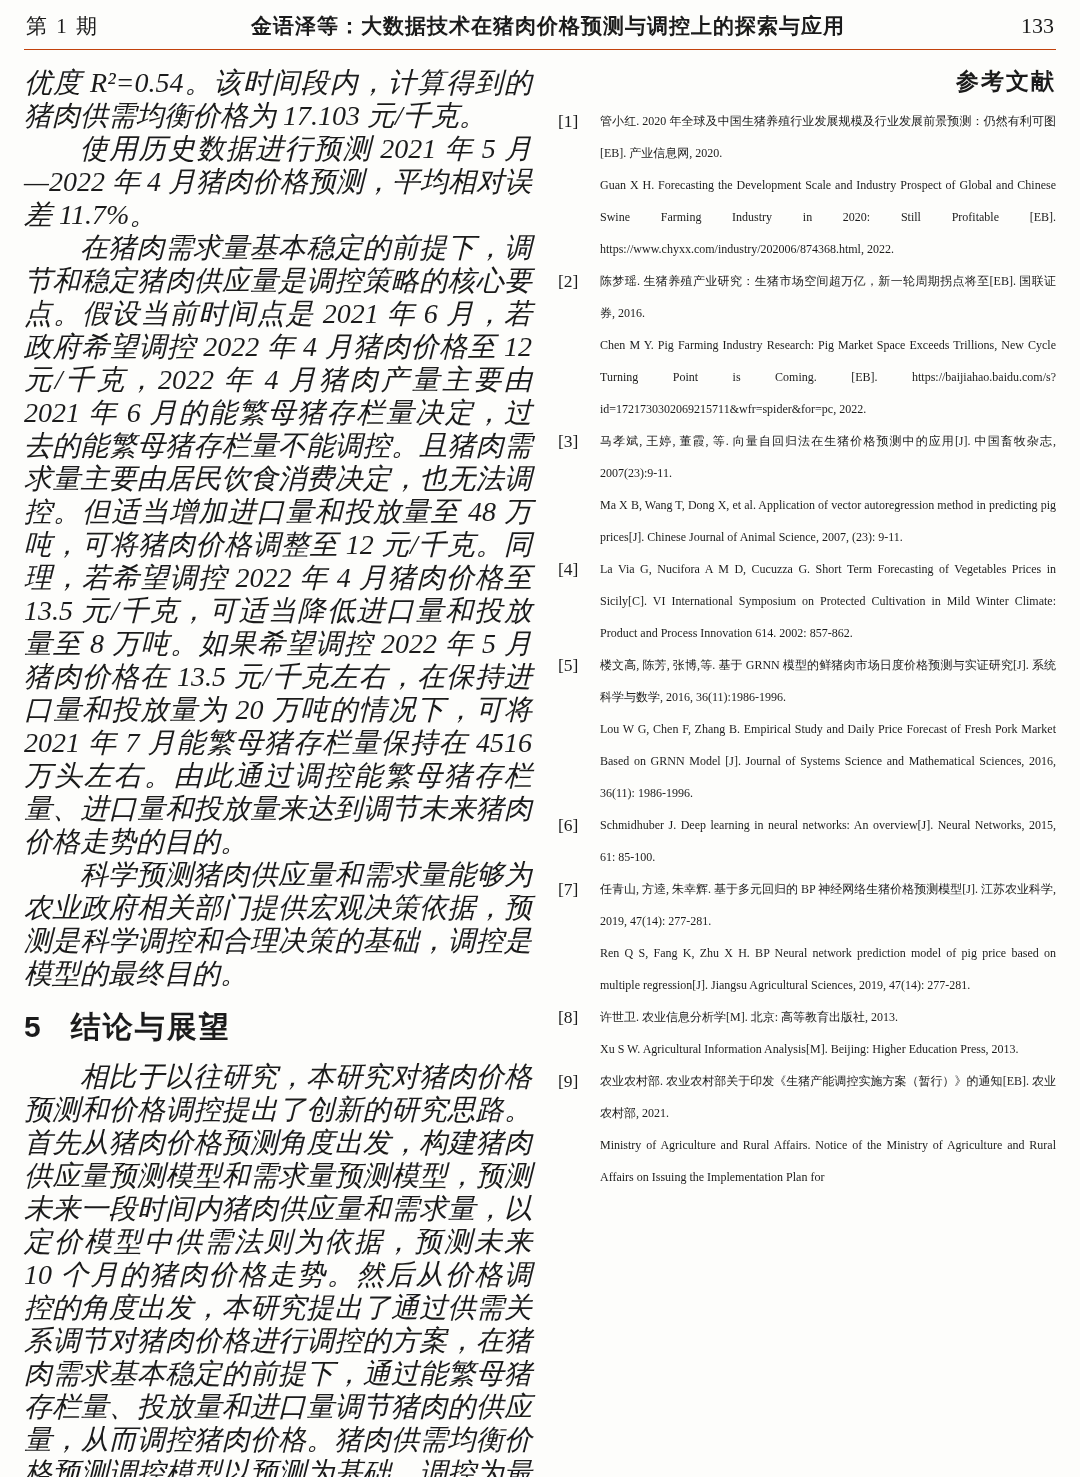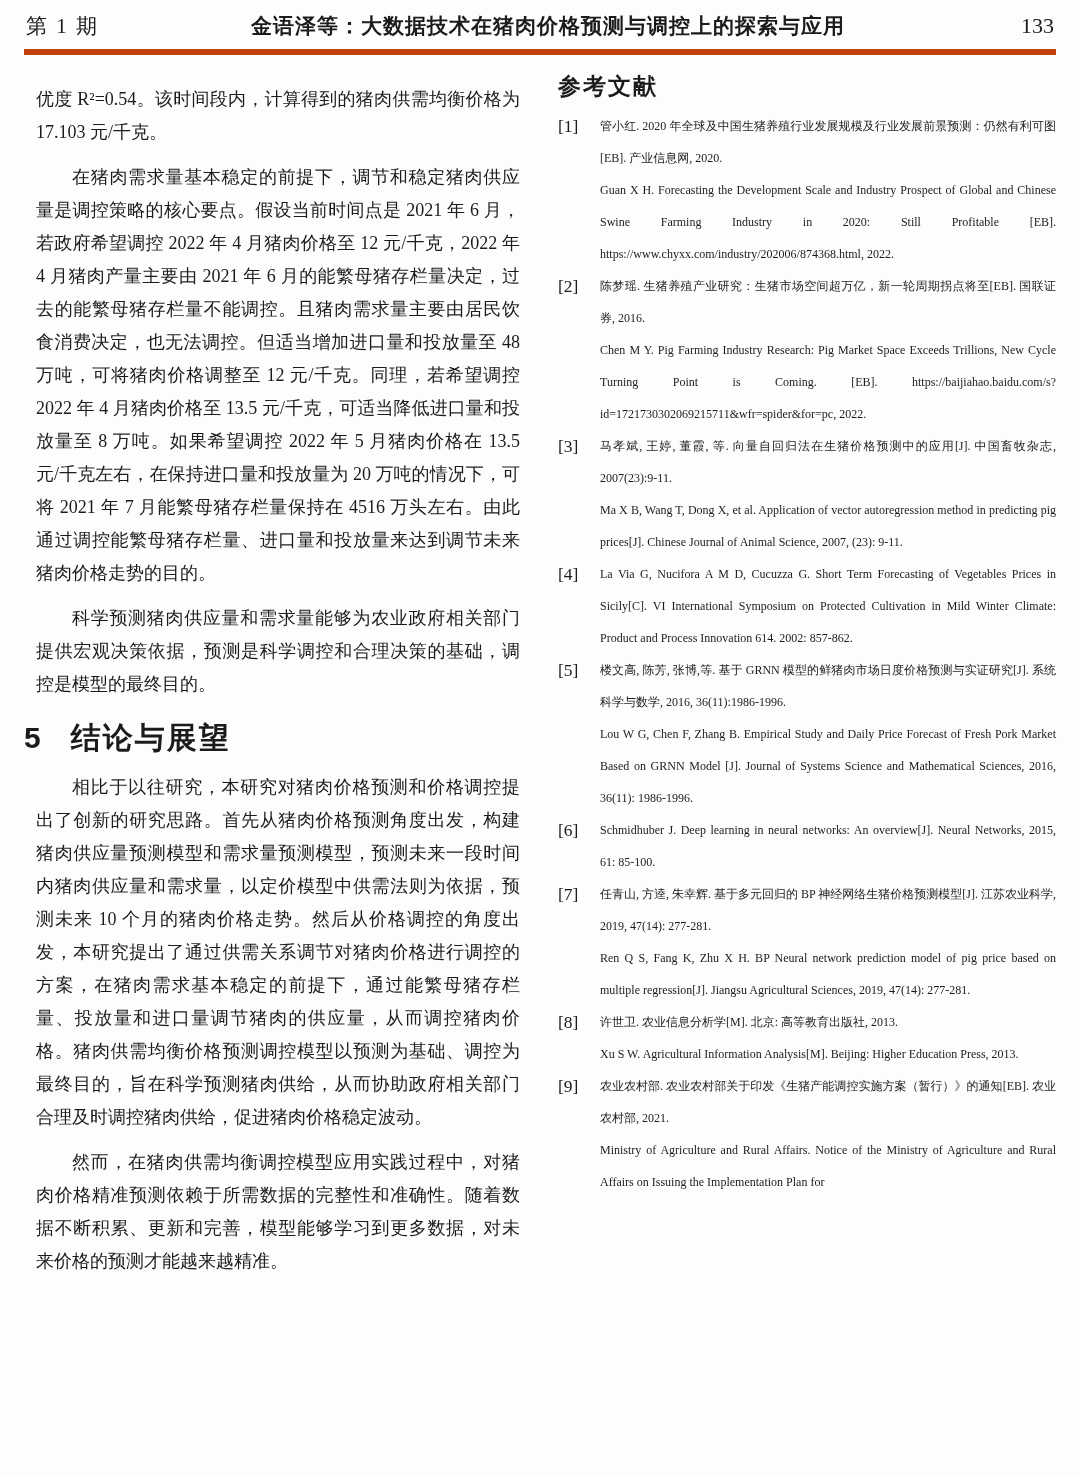--- a/index.html
+++ b/index.html
@@ -13,58 +13,60 @@
     box-sizing: border-box;
     padding: 10px 24px 0 24px;
     overflow: hidden;
     font-family: "Liberation Serif", "DejaVu Serif", serif;
   }
   .page-header {
     display: flex;
     align-items: baseline;
     justify-content: space-between;
     padding: 2px 2px 9px 2px;
-    border-bottom: 6px solid #c2410c;
+    border-bottom: 1px solid #c2410c;
   }
   .header-issue { font-size: 21px; letter-spacing: 2px; }
   .header-title {
     font-family: "Liberation Sans", "DejaVu Sans", sans-serif;
     font-weight: 700;
     font-size: 21px;
     letter-spacing: 1px;
   }
   .header-page { font-size: 22px; margin-left: 24px; }
   .columns { display: flex; gap: 26px; padding-top: 16px; }
   .col-left { width: 508px; flex: none; }
   .col-right { flex: 1; min-width: 0; }
   .body-para {
-    margin: 12px;
-    font-size: 18px;
+    margin: 0;
+    font-size: 28px;
     line-height: 33px;
     text-align: justify;
     text-indent: 2em;
+    font-style: italic;
   }
   .no-indent { text-indent: 0; }
   .section-heading {
     display: flex;
     align-items: baseline;
     gap: 30px;
     margin: 18px 0 14px 0;
     font-family: "Liberation Sans", "DejaVu Sans", sans-serif;
     font-weight: 600;
     font-size: 30px;
     line-height: 1.25;
   }
   .section-heading .sec-title { letter-spacing: 2px; }
   .refs-heading {
     margin: 0 0 8px 0;
     font-family: "Liberation Sans", "DejaVu Sans", sans-serif;
     font-weight: 700;
     font-size: 23px;
     letter-spacing: 2px;
+    text-align: right;
   }
   .ref { display: flex; align-items: flex-start; }
   .ref-num {
     width: 42px;
     flex: none;
     font-size: 17.5px;
     line-height: 32px;
   }
   .ref-body { flex: 1; min-width: 0; }
   .ref-zh, .ref-en {
@@ -84,20 +86,21 @@
   <header class="page-header">
     <span class="header-issue">第 1 期</span>
     <span class="header-title">金语泽等：大数据技术在猪肉价格预测与调控上的探索与应用</span>
     <span class="header-page">133</span>
   </header>
 
   <main class="columns">
 
     <section class="col-left">
       <p class="body-para no-indent">优度 R²=0.54。该时间段内，计算得到的猪肉供需均衡价格为 17.103 元/千克。</p>
+      <p class="body-para">使用历史数据进行预测 2021 年 5 月—2022 年 4 月猪肉价格预测，平均相对误差 11.7%。</p>
       <p class="body-para">在猪肉需求量基本稳定的前提下，调节和稳定猪肉供应量是调控策略的核心要点。假设当前时间点是 2021 年 6 月，若政府希望调控 2022 年 4 月猪肉价格至 12 元/千克，2022 年 4 月猪肉产量主要由 2021 年 6 月的能繁母猪存栏量决定，过去的能繁母猪存栏量不能调控。且猪肉需求量主要由居民饮食消费决定，也无法调控。但适当增加进口量和投放量至 48 万吨，可将猪肉价格调整至 12 元/千克。同理，若希望调控 2022 年 4 月猪肉价格至 13.5 元/千克，可适当降低进口量和投放量至 8 万吨。如果希望调控 2022 年 5 月猪肉价格在 13.5 元/千克左右，在保持进口量和投放量为 20 万吨的情况下，可将 2021 年 7 月能繁母猪存栏量保持在 4516 万头左右。由此通过调控能繁母猪存栏量、进口量和投放量来达到调节未来猪肉价格走势的目的。</p>
       <p class="body-para">科学预测猪肉供应量和需求量能够为农业政府相关部门提供宏观决策依据，预测是科学调控和合理决策的基础，调控是模型的最终目的。</p>
 
       <h2 class="section-heading">
         <span class="sec-num">5</span>
         <span class="sec-title">结论与展望</span>
       </h2>
 
       <p class="body-para">相比于以往研究，本研究对猪肉价格预测和价格调控提出了创新的研究思路。首先从猪肉价格预测角度出发，构建猪肉供应量预测模型和需求量预测模型，预测未来一段时间内猪肉供应量和需求量，以定价模型中供需法则为依据，预测未来 10 个月的猪肉价格走势。然后从价格调控的角度出发，本研究提出了通过供需关系调节对猪肉价格进行调控的方案，在猪肉需求基本稳定的前提下，通过能繁母猪存栏量、投放量和进口量调节猪肉的供应量，从而调控猪肉价格。猪肉供需均衡价格预测调控模型以预测为基础、调控为最终目的，旨在科学预测猪肉供给，从而协助政府相关部门合理及时调控猪肉供给，促进猪肉价格稳定波动。</p>
       <p class="body-para">然而，在猪肉供需均衡调控模型应用实践过程中，对猪肉价格精准预测依赖于所需数据的完整性和准确性。随着数据不断积累、更新和完善，模型能够学习到更多数据，对未来价格的预测才能越来越精准。</p>

